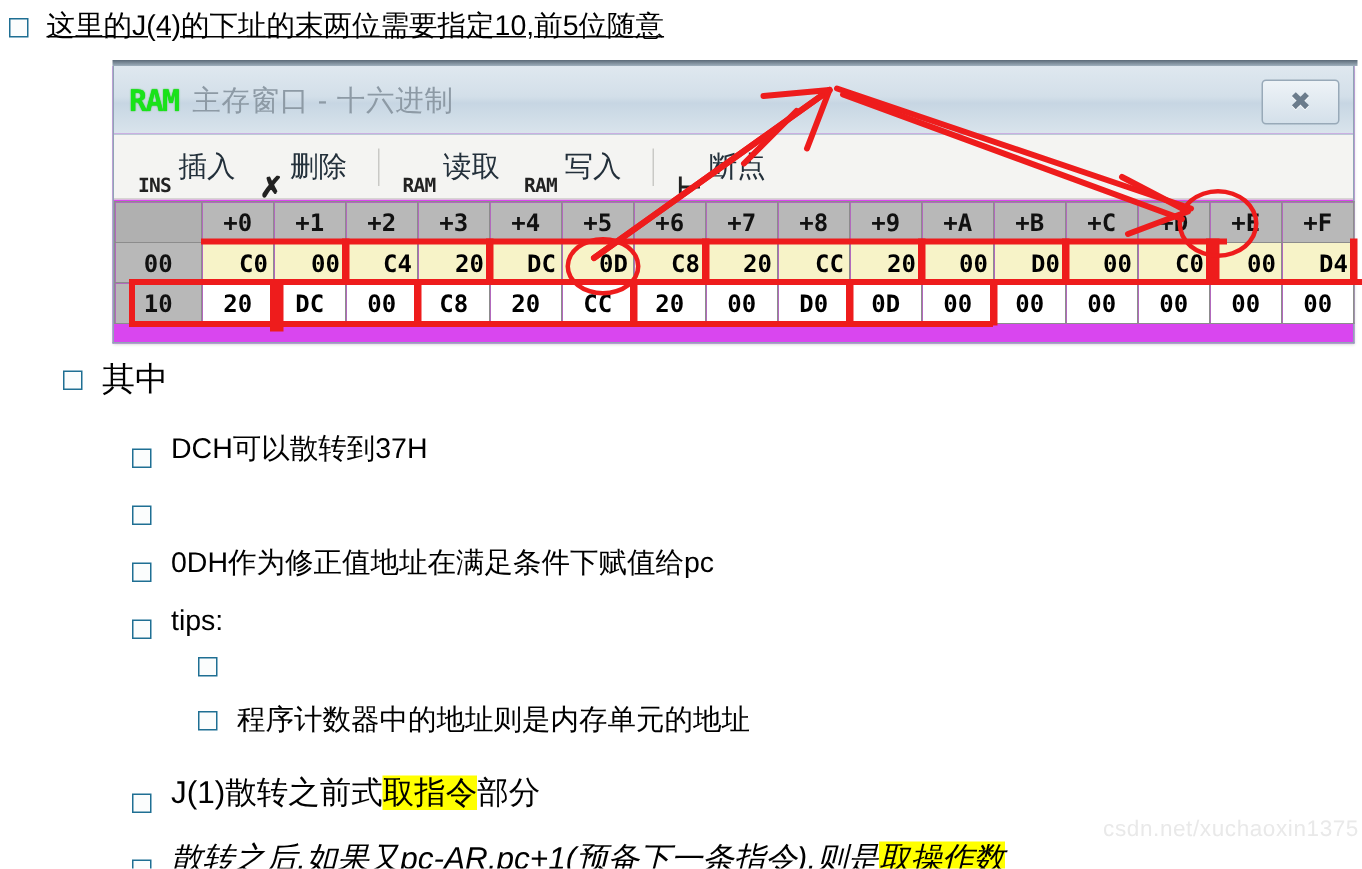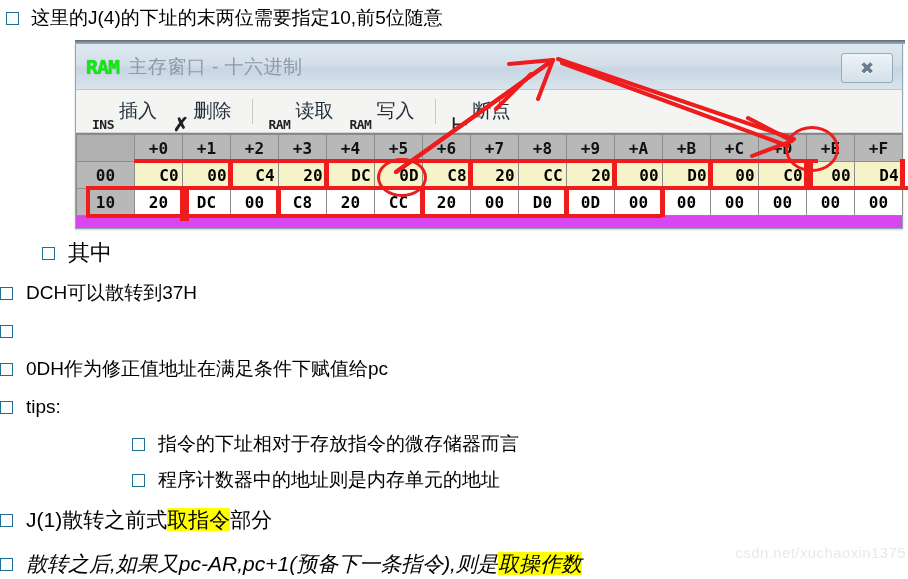--- a/index.html
+++ b/index.html
@@ -32,20 +32,21 @@
   .headline {
     position: absolute;
     left: 6px;
     top: 6px;
     display: flex;
     align-items: center;
     gap: 12px;
     font-size: 19px;
     line-height: 24px;
     white-space: nowrap;
+    text-decoration: underline;
   }
 
   
   .ramwin {
     position: absolute;
     left: 75px;
     top: 44px;
     width: 828px;
     height: 185px;
     background: #d946ef;
@@ -183,21 +184,21 @@
   
   .blist { position: absolute; left: 0; top: 232px; width: 908px; }
   .bl {
     display: flex;
     align-items: center;
     gap: 13px;
     white-space: nowrap;
   }
   .bl .txt { display: inline-block; }
   .lvl1 { padding-left: 42px; height: 42px; font-size: 22px; }
-  .lvl2 { height: 38px; font-size: 19px; }
+  .lvl2 { padding-left: 88px; height: 38px; font-size: 19px; align-items: flex-end; }
   .lvl3 { padding-left: 132px; height: 36px; font-size: 19px; }
   .hl { background: #ffff00; }
 
   
   .watermark {
     position: absolute;
     right: 2px;
     bottom: 18px;
     font-size: 15px;
     color: #e9e9e9;
@@ -393,21 +394,20 @@
     <span class="txt">0DH作为修正值地址在满足条件下赋值给pc</span>
   </div>
 
   <div class="bl lvl2">
     <span class="cbox"></span>
     <span class="txt">tips:</span>
   </div>
 
   <div class="bl lvl3">
     <span class="cbox"></span>
-    <span class="txt">指令的下址相对于存放指令的微存储器而言</span>
   </div>
 
   <div class="bl lvl3">
     <span class="cbox"></span>
     <span class="txt">程序计数器中的地址则是内存单元的地址</span>
   </div>
 
   <div class="bl lvl2" style="height:44px;">
     <span class="cbox"></span>
     <span class="txt" style="font-size:21px;">

